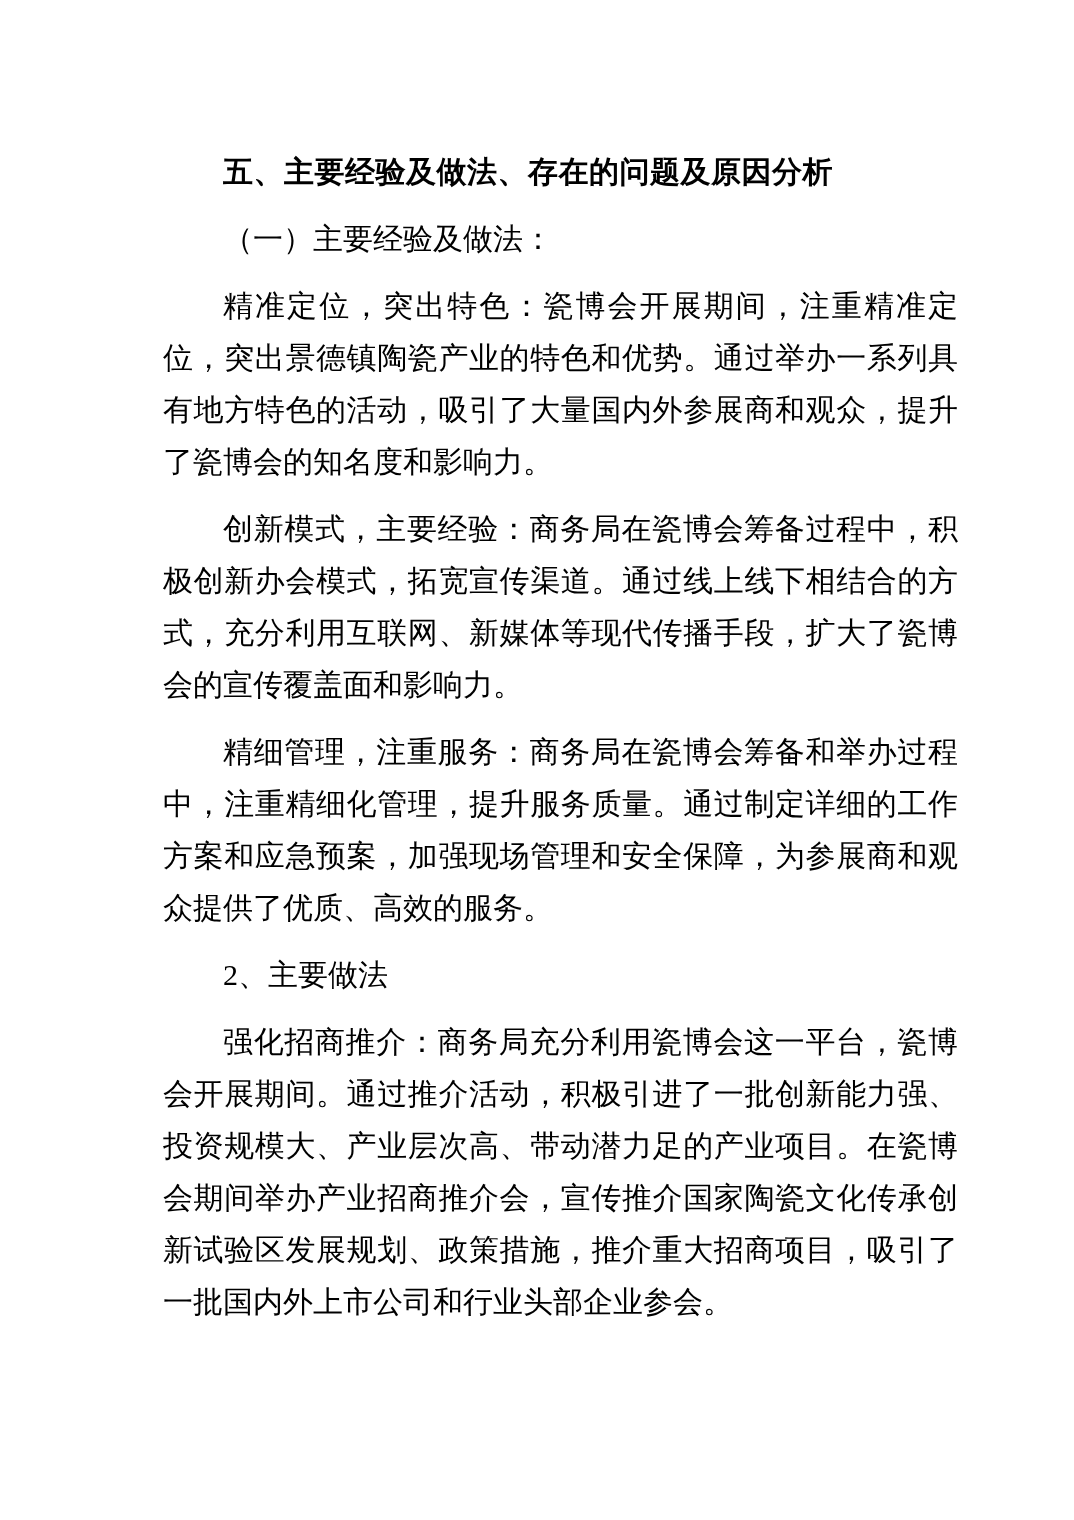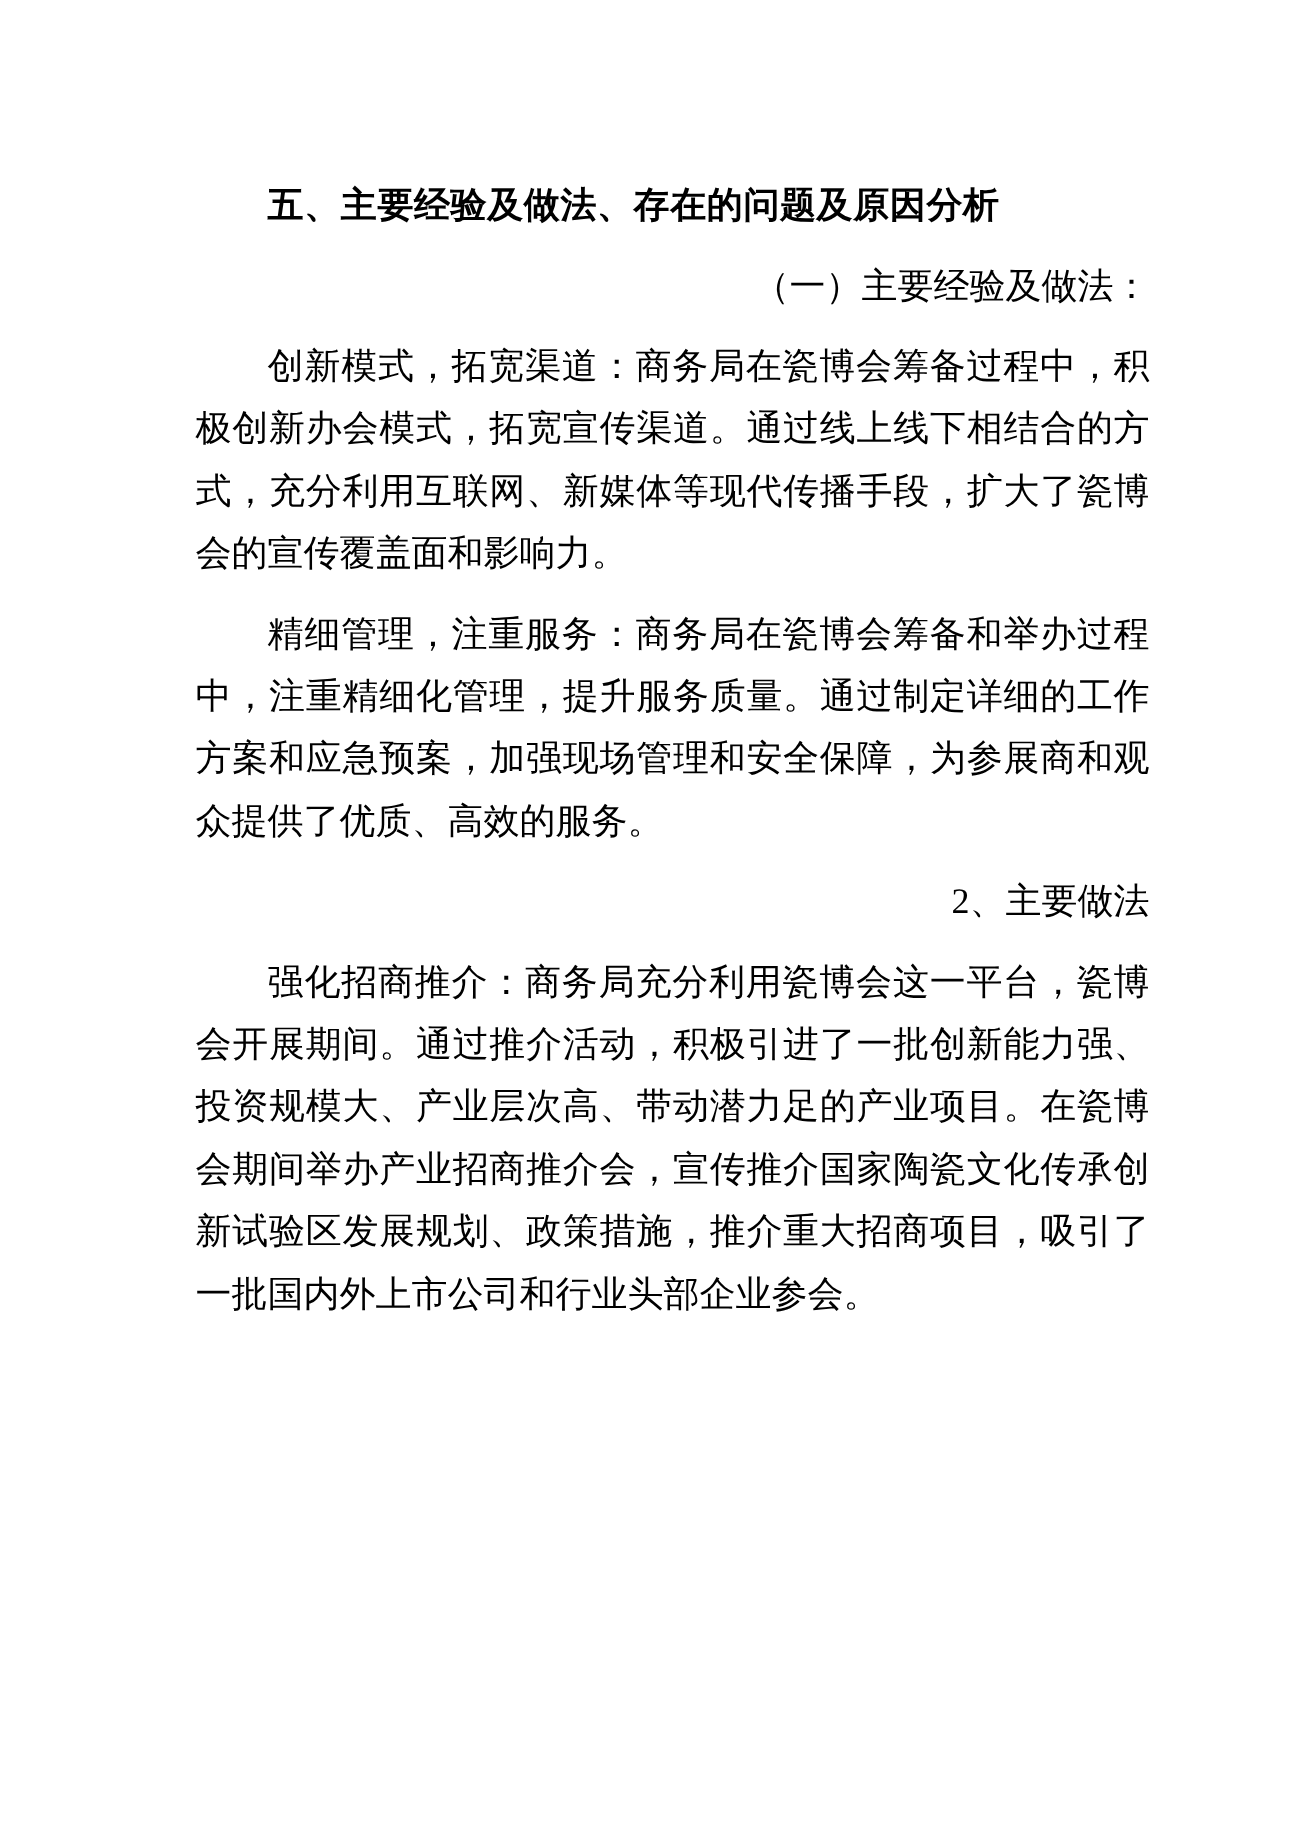--- a/index.html
+++ b/index.html
@@ -30,33 +30,34 @@
     letter-spacing: 0;
     word-break: break-all;
   }
   .para.heading {
     font-family: "Liberation Sans", sans-serif;
     font-weight: bold;
     text-align: left;
     letter-spacing: 0.5px;
   }
   .para.sub {
-    text-align: right;
+    text-align: left;
   }
 </style>
 </head>
 <body>
 
 <div class="page">
   <p class="para heading">五、主要经验及做法、存在的问题及原因分析</p>
 
   <p class="para sub">（一）主要经验及做法：</p>
 
 
+  <p class="para">精准定位，突出特色：瓷博会开展期间，注重精准定位，突出景德镇陶瓷产业的特色和优势。通过举办一系列具有地方特色的活动，吸引了大量国内外参展商和观众，提升了瓷博会的知名度和影响力。</p>
 
-  <p class="para">创新模式，拓宽渠道：商务局在瓷博会筹备过程中，积极创新办会模式，拓宽宣传渠道。通过线上线下相结合的方式，充分利用互联网、新媒体等现代传播手段，扩大了瓷博会的宣传覆盖面和影响力。</p>
+  <p class="para">创新模式，主要经验：商务局在瓷博会筹备过程中，积极创新办会模式，拓宽宣传渠道。通过线上线下相结合的方式，充分利用互联网、新媒体等现代传播手段，扩大了瓷博会的宣传覆盖面和影响力。</p>
 
   <p class="para">精细管理，注重服务：商务局在瓷博会筹备和举办过程中，注重精细化管理，提升服务质量。通过制定详细的工作方案和应急预案，加强现场管理和安全保障，为参展商和观众提供了优质、高效的服务。</p>
 
   <p class="para sub">2、主要做法</p>
 
   <p class="para">强化招商推介：商务局充分利用瓷博会这一平台，瓷博会开展期间。通过推介活动，积极引进了一批创新能力强、投资规模大、产业层次高、带动潜力足的产业项目。在瓷博会期间举办产业招商推介会，宣传推介国家陶瓷文化传承创新试验区发展规划、政策措施，推介重大招商项目，吸引了一批国内外上市公司和行业头部企业参会。</p>
 </div>
 
 </body></html>

